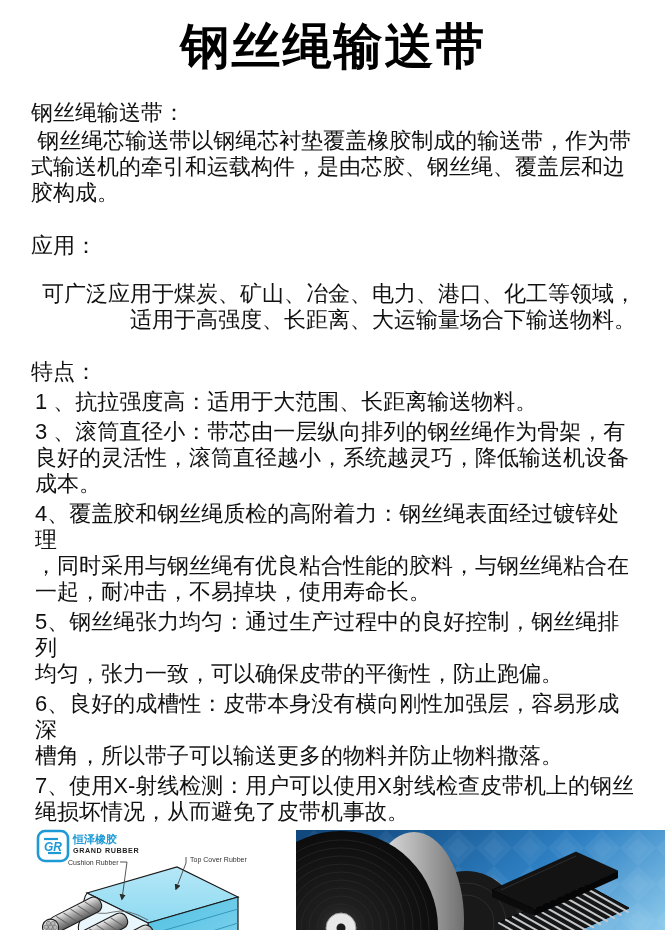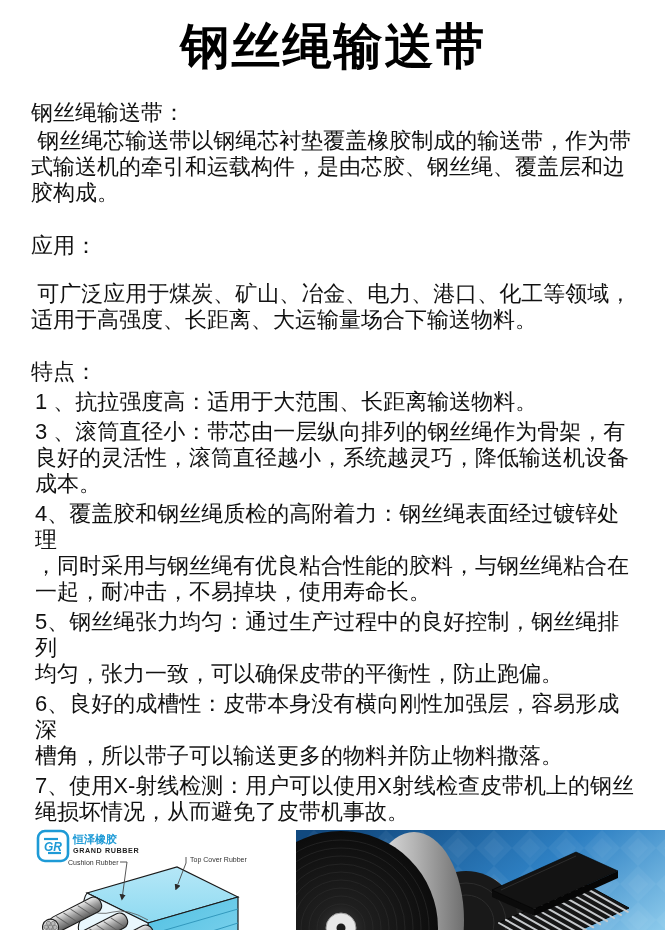--- a/index.html
+++ b/index.html
@@ -12,21 +12,21 @@
     text-align:center;font-size:49px;line-height:60px;font-weight:700;
     margin:0 0 24px 0;letter-spacing:2px;color:#000;white-space:nowrap;
   }
   .block{
     font-size:22px;line-height:26px;white-space:pre-wrap;
     width:605px;color:#111;
   }
   .intro-label{margin-top:0;}
   .intro-body{margin-top:2px;}
   .app-label{margin-top:27px;}
-  .app-body{margin-top:22px;}
+  .app-body{margin-top:22px;text-align:right;}
   .feat-label{margin-top:26px;}
   .feat-item{margin:4px;}
   .images{
     margin-top:0;height:162px;display:flex;align-items:flex-start;
     padding-left:4px;gap:36px;
   }
   .diagram-box{width:225px;height:160px;flex:0 0 auto;}
   .photo-box{width:369px;height:158px;flex:0 0 auto;margin-top:1px;}
   svg text{font-family:"Liberation Sans","DejaVu Sans",sans-serif;}
 </style>

